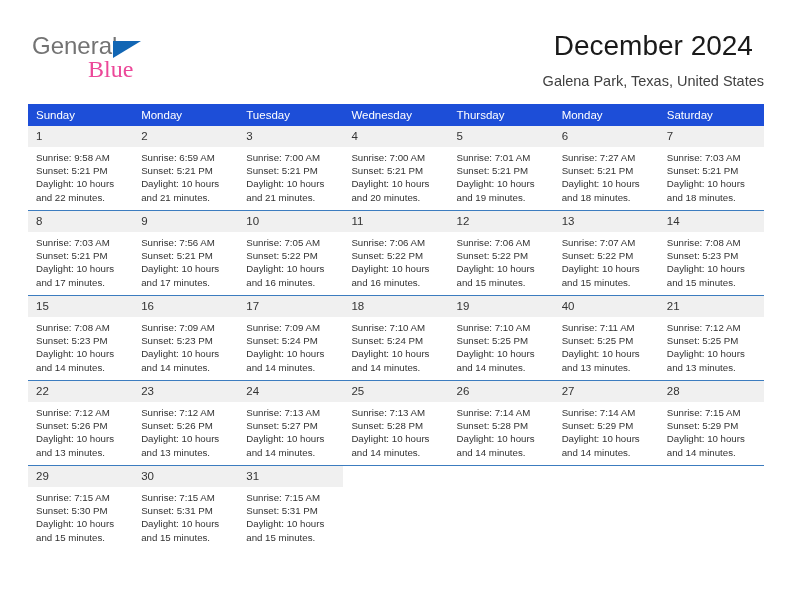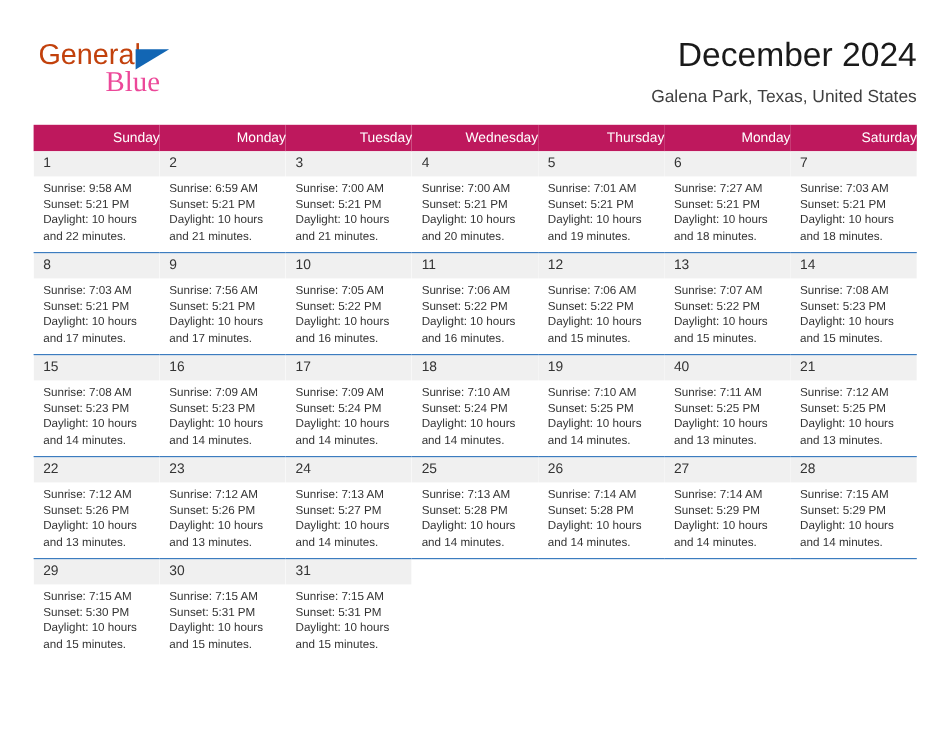--- a/index.html
+++ b/index.html
@@ -35,21 +35,21 @@
     left: 4px;
     top: 4px;
     width: 180px;
     height: 62px;
   }
   .brand-general {
     position: absolute;
     left: 0;
     top: 0;
     font-size: 24px;
-    color: #c2410c;
+    color: #737373;
     letter-spacing: 0px;
     line-height: 28px;
     white-space: nowrap;
   }
   .brand-triangle {
     position: absolute;
     left: 81px;
     top: 9px;
     width: 0;
     height: 0;
@@ -64,21 +64,21 @@
     color: #ec4899;
     line-height: 28px;
     white-space: nowrap;
     font-family: Liberation Serif, serif;
   }
 
   .title-block {
     position: absolute;
     right: 0;
     top: 0;
-    text-align: right;
+    text-align: center;
   }
   .cal-title {
     font-size: 28px;
     color: #1a1a1a;
     line-height: 36px;
     white-space: nowrap;
     font-weight: normal;
     margin: 0;
   }
   .cal-subtitle {
@@ -93,25 +93,25 @@
   
   .calendar {
     position: absolute;
     left: 28px;
     top: 104px;
     width: 736px;
     border-collapse: collapse;
     table-layout: fixed;
   }
   .calendar th {
-    background: #be185d;
+    background: #1d4ed8;
     color: #ffffff;
     font-size: 11.5px;
     font-weight: normal;
-    text-align: right;
+    text-align: left;
     padding: 5px 0 5px 8px;
     height: 12px;
     border: none;
   }
   .calendar td {
     vertical-align: top;
     padding: 0;
     border: none;
     border-top: 1px solid #3c7cbf;
     height: 84px;

